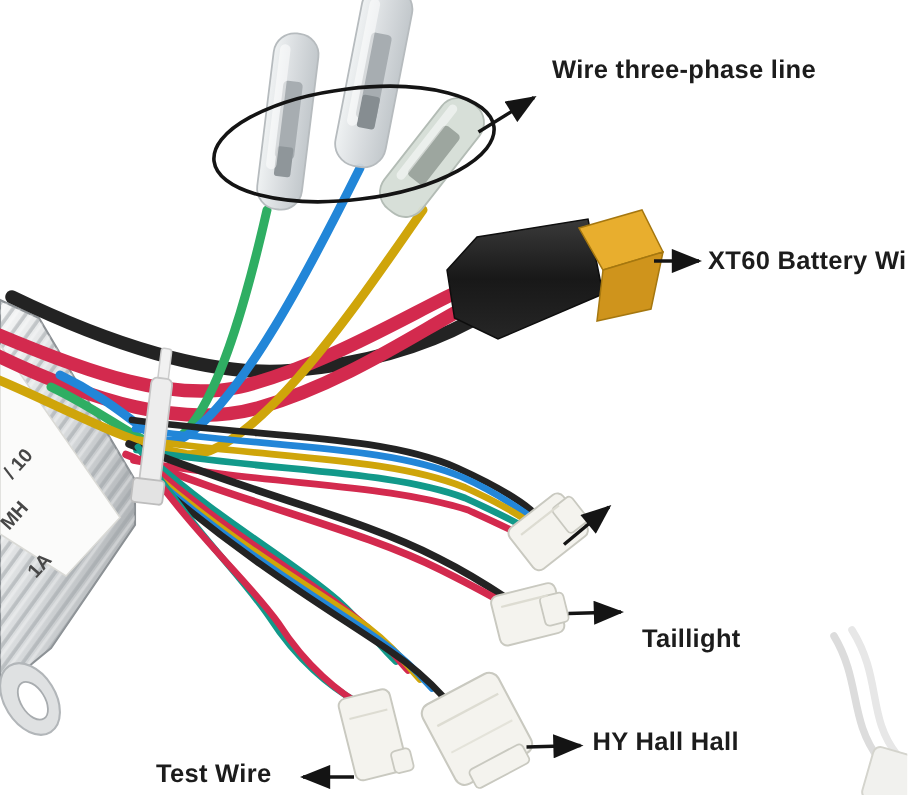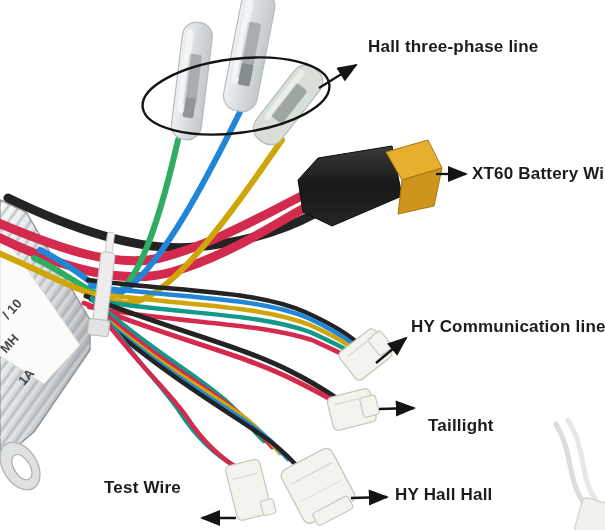--- a/index.html
+++ b/index.html
@@ -154,20 +154,19 @@
     <ellipse cx="236" cy="96" rx="94" ry="37" transform="rotate(-7 236 96)" fill="none" stroke-width="2.4"></ellipse>
     <line x1="319" y1="88" x2="356" y2="65" stroke-width="2.3" marker-end="url(#ah)"></line>
     <line x1="436" y1="174" x2="466" y2="174" stroke-width="2.3" marker-end="url(#ah)"></line>
     <line x1="376" y1="363" x2="406" y2="338" stroke-width="2.3" marker-end="url(#ah)"></line>
     <line x1="379" y1="409" x2="414" y2="408" stroke-width="2.3" marker-end="url(#ah)"></line>
     <line x1="351" y1="498" x2="387" y2="497" stroke-width="2.3" marker-end="url(#ah)"></line>
     <line x1="236" y1="518" x2="202" y2="518" stroke-width="2.3" marker-end="url(#ah)"></line>
   </g>
 </svg>
 
-<div class="callout" style="left:368px;top:37px">Hall three-phase line</div>
+<div class="callout" style="left:368px;top:37px">Wire three-phase line</div>
 <div class="callout" style="left:472px;top:164px">XT60 Battery Wire</div>
-<div class="callout" style="left:411px;top:317px">HY Communication line</div>
 <div class="callout" style="left:428px;top:416px">Taillight</div>
 <div class="callout" style="left:395px;top:485px">HY Hall Hall</div>
-<div class="callout" style="left:104px;top:478px">Test Wire</div>
+<div class="callout" style="left:104px;top:506px">Test Wire</div>
 
 </div>
 
 </body></html>

